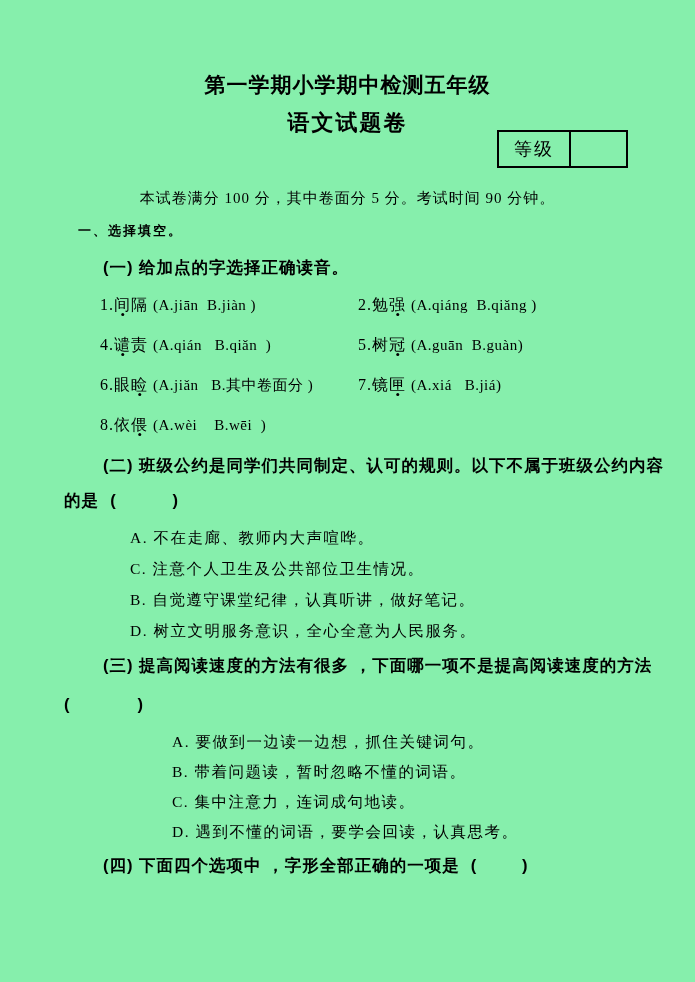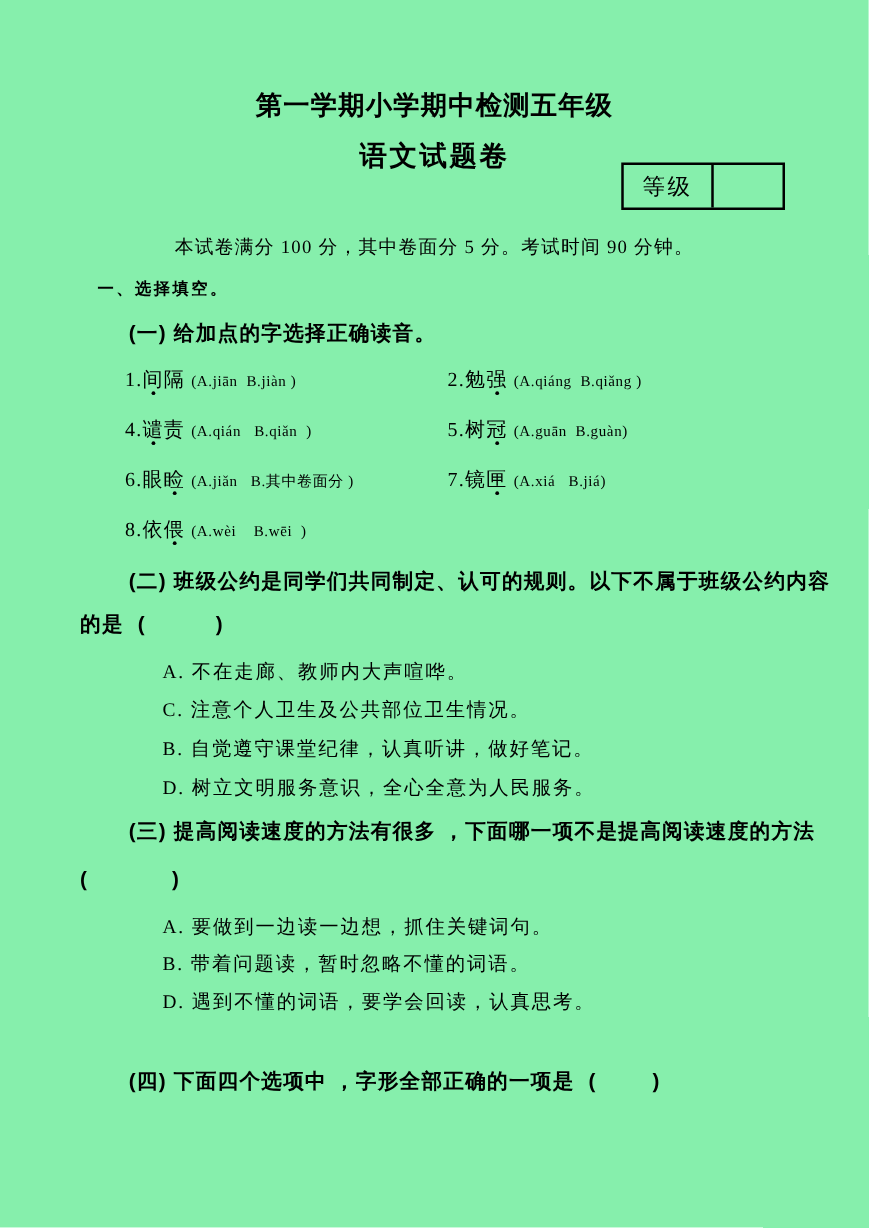--- a/index.html
+++ b/index.html
@@ -16,21 +16,21 @@
   .t1 {
     position: absolute; top: 72px; left: 0; width: 100%;
     text-align: center;
     font-family: "Liberation Sans", "DejaVu Sans", sans-serif;
     font-weight: bold; font-size: 21px; line-height: 26px;
     letter-spacing: 1px;
   }
   .t2 {
     position: absolute; top: 112px; left: 0; width: 100%;
     text-align: center;
-    font-family: Liberation Sans, sans-serif;
+    font-family: Liberation Mono, monospace;
     font-weight: bold; font-size: 22px; line-height: 26px;
     letter-spacing: 2px;
   }
   .grade-box {
     position: absolute; left: 497px; top: 130px;
     width: 131px; height: 38px;
     border: 2px solid #000;
     display: flex;
   }
   .grade-label {
@@ -72,28 +72,28 @@
   }
   .item .w { letter-spacing: 1px; }
   .dotted { position: relative; }
   .dotted::after {
     content: "";
     position: absolute; left: 50%; bottom: -3px;
     width: 3.5px; height: 3.5px; border-radius: 50%;
     background: #000; transform: translateX(-50%);
   }
   .choices {
-    font-size: 12px; margin-left: 5px; white-space: pre;
+    font-size: 15px; margin-left: 5px; white-space: pre;
     letter-spacing: 0.5px;
   }
   .opts { position: absolute; left: 130px; }
   #p2o { top: 522px; }
   #p3o { top: 727px; }
   #p2o .opt { line-height: 31px; }
-  #p3o .opt { line-height: 30px; }
+  #p3o .opt { line-height: 30px; margin-left: 42px; }
   .opt {
     font-size: 15.5px; letter-spacing: 1.5px;
     font-family: "Liberation Serif", "DejaVu Serif", serif;
   }
 </style>
 </head>
 <body>
 
 <div class="page">
 
@@ -130,18 +130,19 @@
     <div class="opt">B. 自觉遵守课堂纪律，认真听讲，做好笔记。</div>
     <div class="opt">D. 树立文明服务意识，全心全意为人民服务。</div>
   </div>
 
   <div class="subhead" id="p3l1">(三) 提高阅读速度的方法有很多 ，下面哪一项不是提高阅读速度的方法</div>
   <div class="subhead" id="p3l2">(            )</div>
 
   <div class="opts" id="p3o">
     <div class="opt">A. 要做到一边读一边想，抓住关键词句。</div>
     <div class="opt">B. 带着问题读，暂时忽略不懂的词语。</div>
+    <div class="opt">C. 集中注意力，连词成句地读。</div>
     <div class="opt">D. 遇到不懂的词语，要学会回读，认真思考。</div>
   </div>
 
   <div class="subhead" id="p4h">(四) 下面四个选项中 ，字形全部正确的一项是  (        )</div>
 
 </div>
 
 </body></html>

